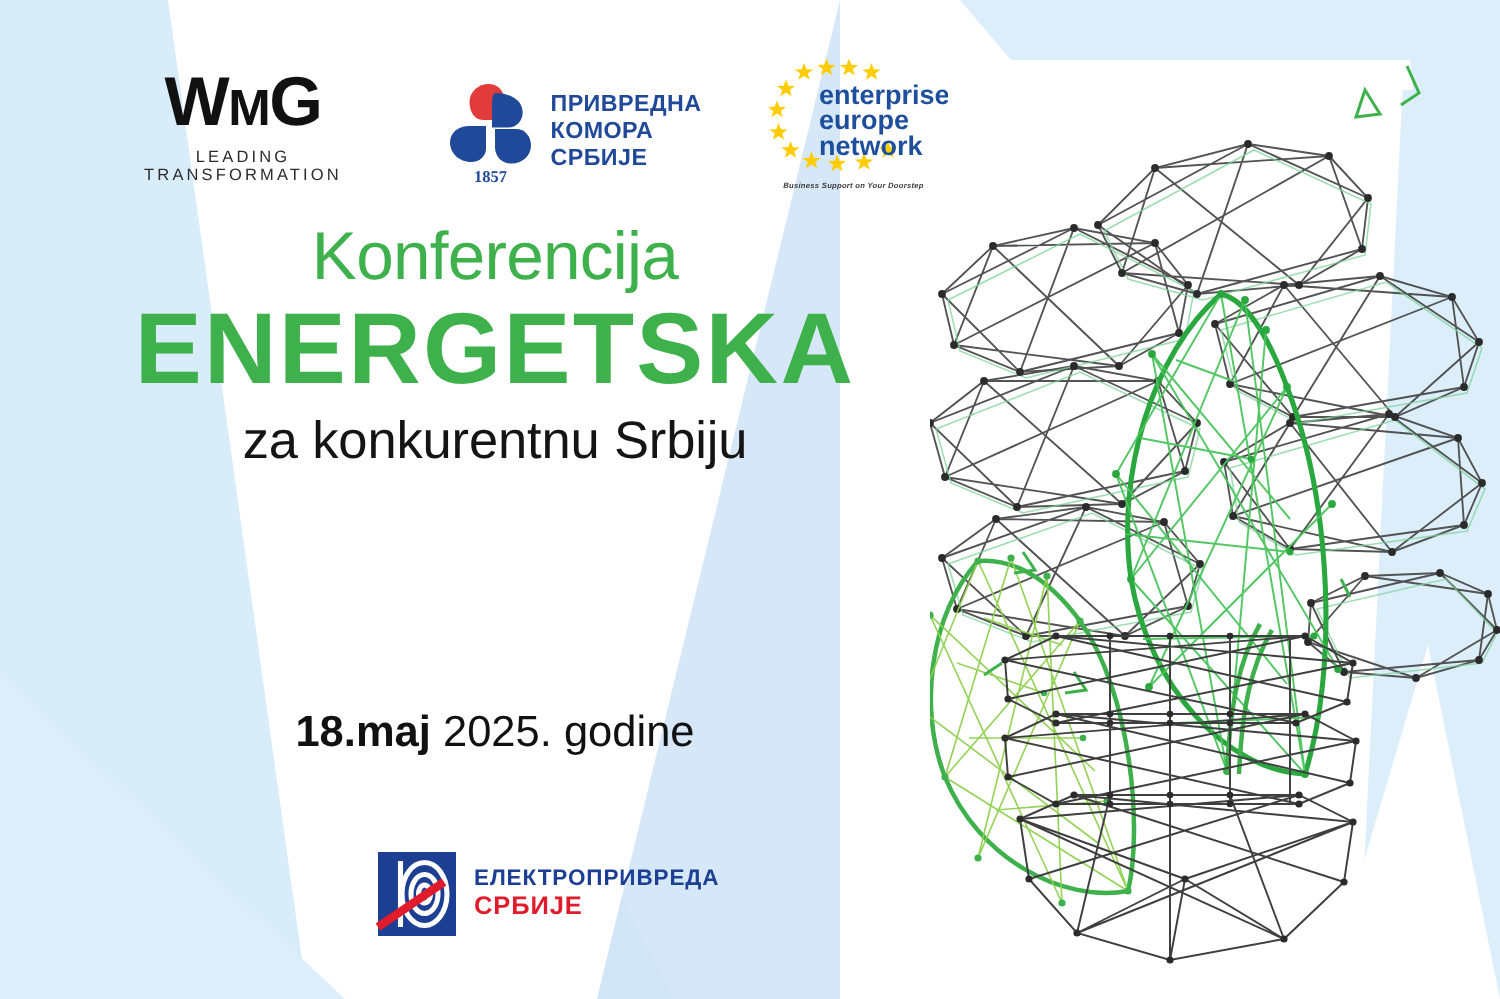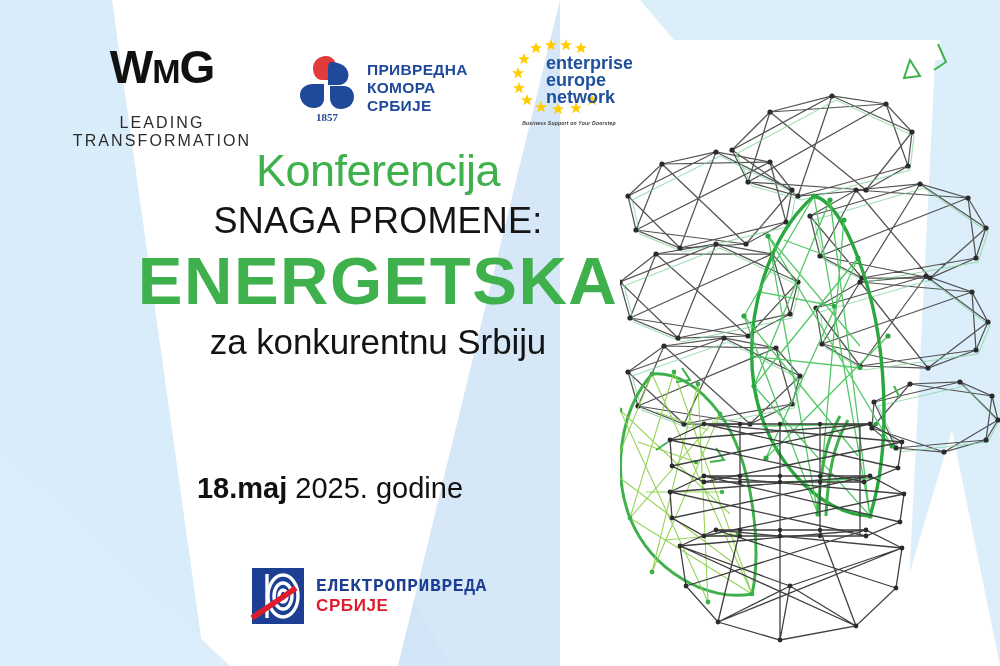--- a/index.html
+++ b/index.html
@@ -18,35 +18,35 @@
   .logo-row{position:absolute;left:0;top:0;width:972px;height:150px;}
 
   .wmg{position:absolute;left:72px;top:44px;width:180px;text-align:center;}
   .wmg-mark{
     font-family:"Liberation Sans", sans-serif;
     font-size:46px;font-weight:bold;letter-spacing:-1px;color:#111111;
     line-height:1;
   }
   .wmg-mark .sm{font-size:34px;}
   .wmg-tag{
-    margin-top:24px;font-size:16px;letter-spacing:2.1px;color:#2b2b2b;
+    margin-top:9px;font-size:11px;letter-spacing:2.1px;color:#2b2b2b;
     font-weight:normal;
   }
 
   .pks{position:absolute;left:296px;top:52px;display:flex;align-items:center;gap:9px;}
   .pks-text{color:#20499a;font-weight:bold;font-size:15.5px;line-height:1.16;letter-spacing:.3px;}
 
   .een{position:absolute;left:506px;top:36px;width:126px;}
   .een-tag{
     text-align:center;margin-top:2px;font-size:5.1px;color:#3b3b3b;
     font-style:italic;font-weight:bold;letter-spacing:.18px;
   }
 
   
-  .headline{position:absolute;left:12px;top:148px;width:660px;text-align:center;padding-left:36px;}
+  .headline{position:absolute;left:0;top:148px;width:660px;text-align:center;}
   .h-konf{
     font-size:45px;color:#3fb14c;font-weight:normal;line-height:1.04;
     letter-spacing:-0.5px;
   }
   .h-snaga{
     font-size:36px;color:#141414;font-weight:normal;line-height:1.22;
     letter-spacing:.2px;margin-top:4px;
   }
   .h-big{
     font-size:67px;color:#3fb14c;font-weight:bold;line-height:1.06;
@@ -64,21 +64,21 @@
   .m-venue{font-size:29px;color:#111111;line-height:1.35;margin-top:6px;}
   .m-venue .b{font-weight:bold;}
   .m-sep{
     display:inline-block;width:2px;height:26px;background:#111111;
     vertical-align:-4px;margin:0 9px;
   }
 
   
   .eps{position:absolute;left:250px;top:566px;display:flex;align-items:center;gap:10px;}
   .eps-text{line-height:1.1;}
-  .eps-l1{color:#1c3f94;font-weight:bold;font-size:18px;letter-spacing:.6px;font-family:Liberation Mono, monospace;}
+  .eps-l1{color:#1c3f94;font-weight:bold;font-size:15px;letter-spacing:.6px;}
   .eps-l2{color:#e01b2b;font-weight:bold;font-size:17px;letter-spacing:.6px;}
 
   
   .bulb{position:absolute;left:620px;top:0;width:380px;height:666px;}
 </style>
 </head>
 <body>
 
 <div id="stage">
 
@@ -147,21 +147,20 @@
         <text x="40" y="33" font-family="Liberation Sans, sans-serif" font-size="18" font-weight="bold" fill="#1d4f9c">enterprise</text>
         <text x="40" y="50" font-family="Liberation Sans, sans-serif" font-size="18" font-weight="bold" fill="#1d4f9c">europe</text>
         <text x="40" y="67" font-family="Liberation Sans, sans-serif" font-size="18" font-weight="bold" fill="#1d4f9c">network</text>
       </svg>
       <div class="een-tag">Business Support on Your Doorstep</div>
     </div>
   </div>
 
   <div class="headline">
     <div class="h-konf">Konferencija</div>
-    <div class="h-snaga">SNAGA PROMENE:</div>
     <div class="h-big">ENERGETSKA</div>
     <div class="h-sub">za konkurentnu Srbiju</div>
   </div>
 
   <div class="meta">
     <div class="m-date">
       <span class="b">18.maj</span>
       <span>2025. godine</span>
     </div>
   </div>

